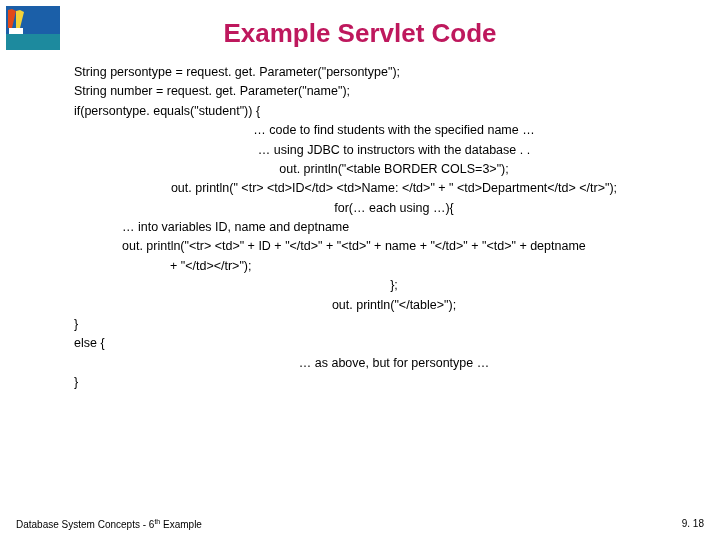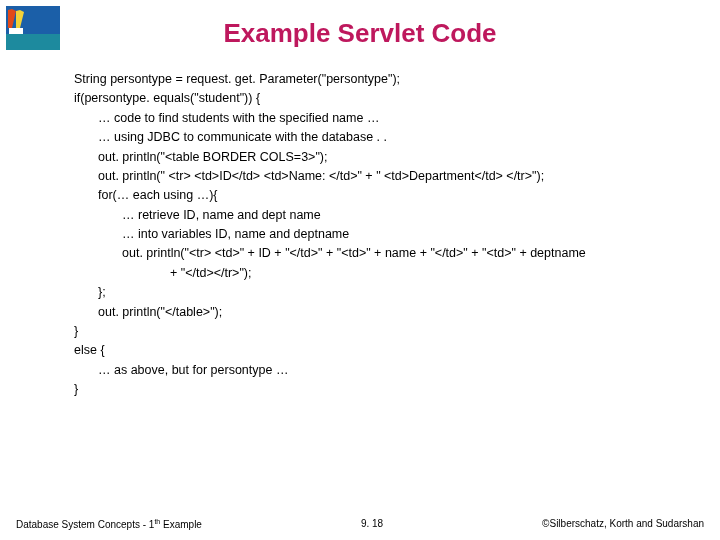--- a/index.html
+++ b/index.html
@@ -26,23 +26,22 @@
     padding-top: 18px;
     padding-bottom: 14px;
   }
   .content {
     padding-left: 74px;
     padding-right: 30px;
     font-family: Arial, sans-serif;
     font-size: 12.5px;
     line-height: 1.55;
     color: #000;
-    margin-top: 7px;
   }
-  .indent1 { padding-left: 24px; }
+  .indent1 { padding-left: 24px; text-align: center; }
   .indent2 { padding-left: 48px; }
   .indent3 { padding-left: 96px; }
   .footer {
     position: absolute;
     bottom: 10px;
     left: 0;
     width: 100%;
     display: flex;
     justify-content: space-between;
     padding: 0 16px;
@@ -60,37 +59,36 @@
   <rect x="0" y="28" width="54" height="16" fill="#1d8a9e"></rect>
   <polygon points="2,4 6,3 10,5 6,22 2,22" fill="#e24a1a"></polygon>
   <polygon points="10,5 14,4 18,6 14,22 10,22" fill="#f2d23a"></polygon>
   <rect x="3" y="22" width="14" height="6" fill="#ffffff"></rect>
 </svg>
 
 <div class="title">Example Servlet Code</div>
 
 <div class="content">
   <div>String persontype = request. get. Parameter("persontype");</div>
+  <div>String number = request. get. Parameter("name");</div>
   <div>if(persontype. equals("student")) {</div>
   <div class="indent1">… code to find students with the specified name …</div>
-  <div class="indent1">… using JDBC to communicate with the database . .</div>
+  <div class="indent1">… using JDBC to instructors with the database . .</div>
   <div class="indent1">out. println("&lt;table BORDER COLS=3&gt;");</div>
   <div class="indent1">out. println(" &lt;tr&gt; &lt;td&gt;ID&lt;/td&gt; &lt;td&gt;Name: &lt;/td&gt;" + " &lt;td&gt;Department&lt;/td&gt; &lt;/tr&gt;");</div>
   <div class="indent1">for(… each using …){</div>
-  <div class="indent2">… retrieve ID, name and dept name</div>
   <div class="indent2">… into variables ID, name and deptname</div>
   <div class="indent2">out. println("&lt;tr&gt; &lt;td&gt;" + ID + "&lt;/td&gt;" + "&lt;td&gt;" + name + "&lt;/td&gt;" + "&lt;td&gt;" + deptname</div>
   <div class="indent3">+ "&lt;/td&gt;&lt;/tr&gt;");</div>
   <div class="indent1">};</div>
   <div class="indent1">out. println("&lt;/table&gt;");</div>
   <div>}</div>
   <div>else {</div>
   <div class="indent1">… as above, but for persontype …</div>
   <div>}</div>
 </div>
 
 <div class="footer">
   <div class="footer-left">
-    <span>Database System Concepts - 1</span><sup>th</sup><span> Example</span>
+    <span>Database System Concepts - 6</span><sup>th</sup><span> Example</span>
   </div>
   <div>9. 18</div>
-  <div>©Silberschatz, Korth and Sudarshan</div>
 </div>
 
 </body></html>

